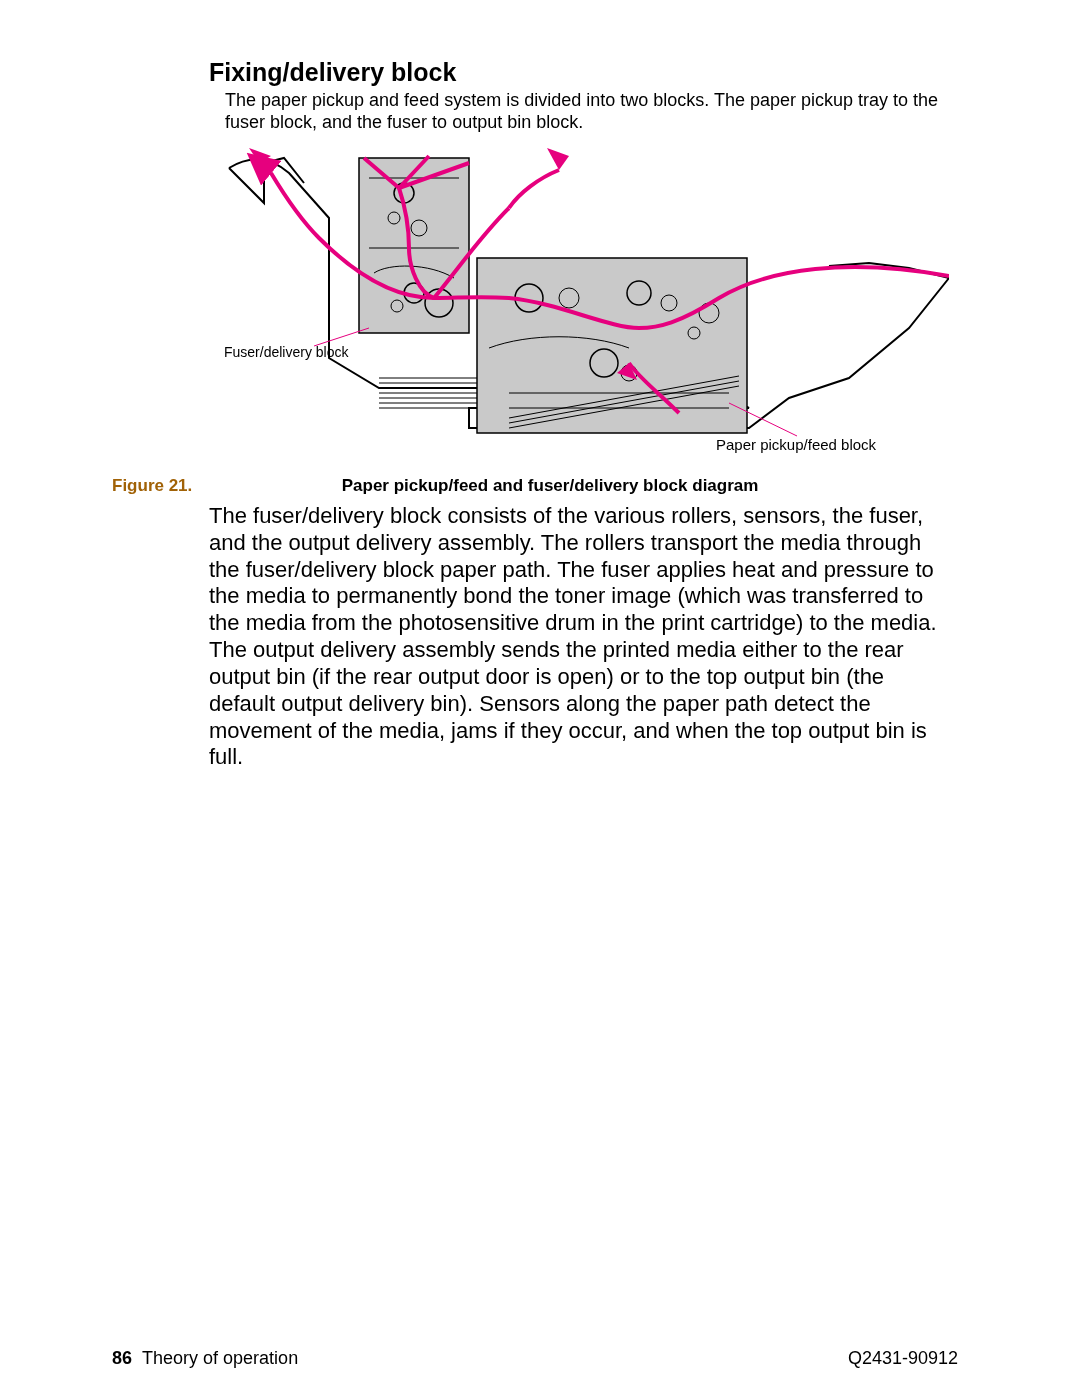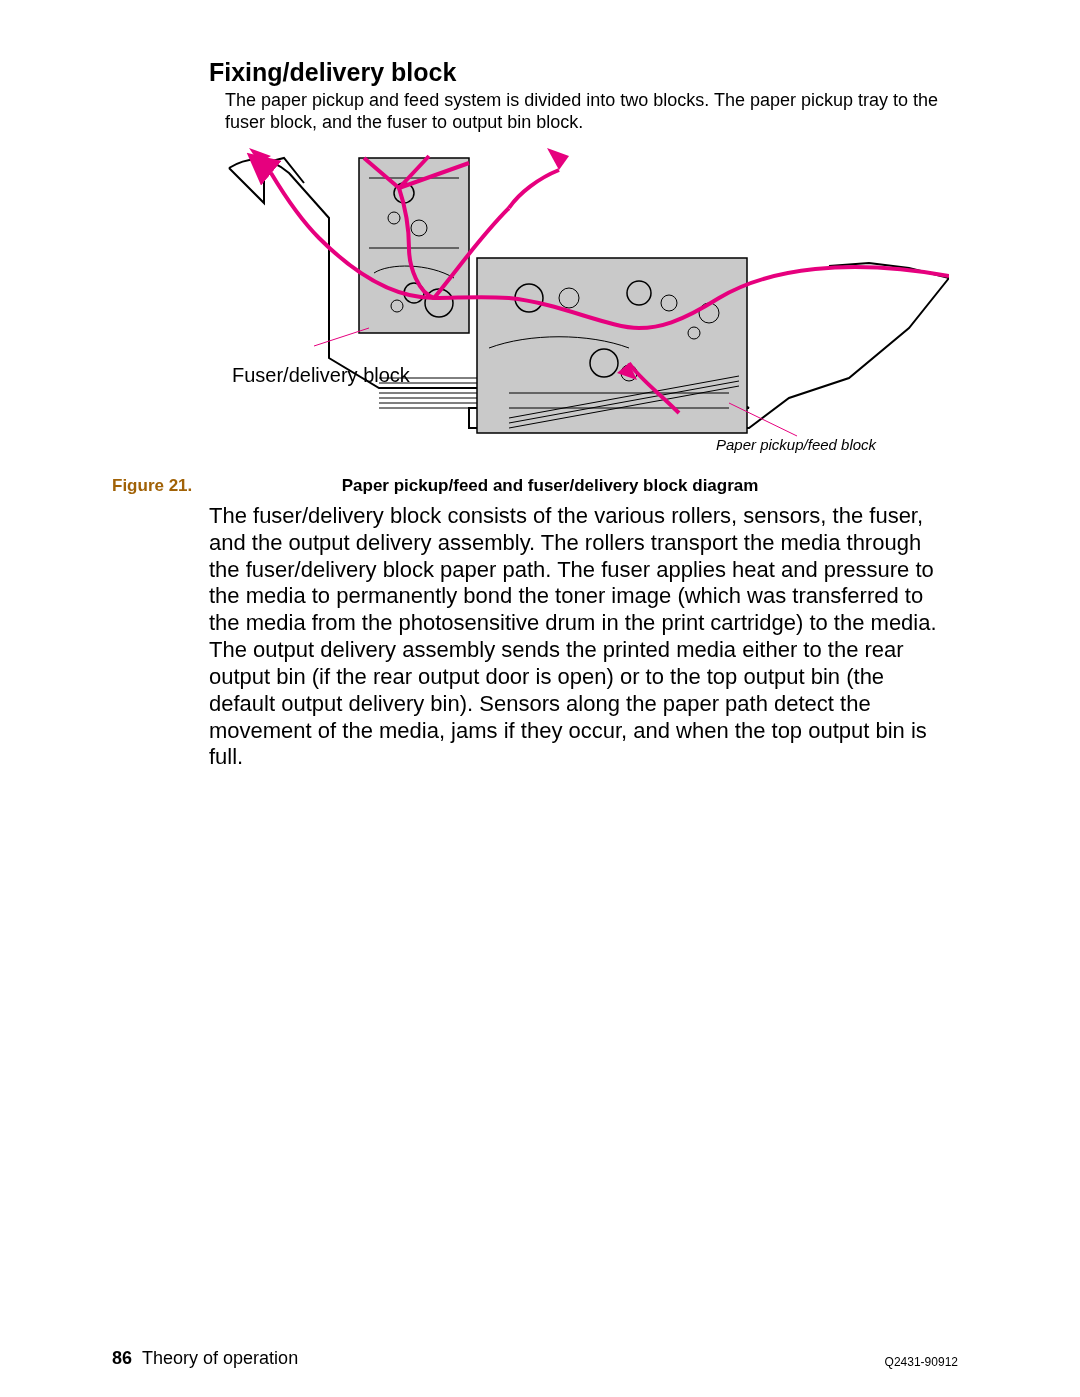--- a/index.html
+++ b/index.html
@@ -34,31 +34,29 @@
   }
   .figure-area {
     position: absolute;
     left: 209px;
     top: 148px;
     width: 740px;
     height: 320px;
   }
   .fuser-label {
     position: absolute;
-    left: 232px;
+    left: 224px;
     top: 344px;
-    font-size: 20px;
-    margin-top: 20px;
+    font-size: 14px;
   }
   .paper-label {
     position: absolute;
     left: 716px;
     top: 436px;
     font-size: 15px;
-    font-style: italic;
   }
   .figure-row {
     position: absolute;
     left: 112px;
     top: 476px;
     width: 840px;
     font-size: 17px;
     font-weight: bold;
   }
   .figure-number {
@@ -87,21 +85,21 @@
     font-size: 18px;
     margin-top: 40px;
   }
   .footer-left .pagenum {
     font-weight: bold;
   }
   .footer-right {
     position: absolute;
     right: 122px;
     bottom: 28px;
-    font-size: 12px;
+    font-size: 18px;
   }
 </style>
 </head>
 <body>
 
 <div class="page">
 
   <div class="heading">Fixing/delivery block</div>
 
   <div class="intro">The paper pickup and feed system is divided into two blocks. The paper pickup tray to the fuser block, and the fuser to output bin block.</div>

